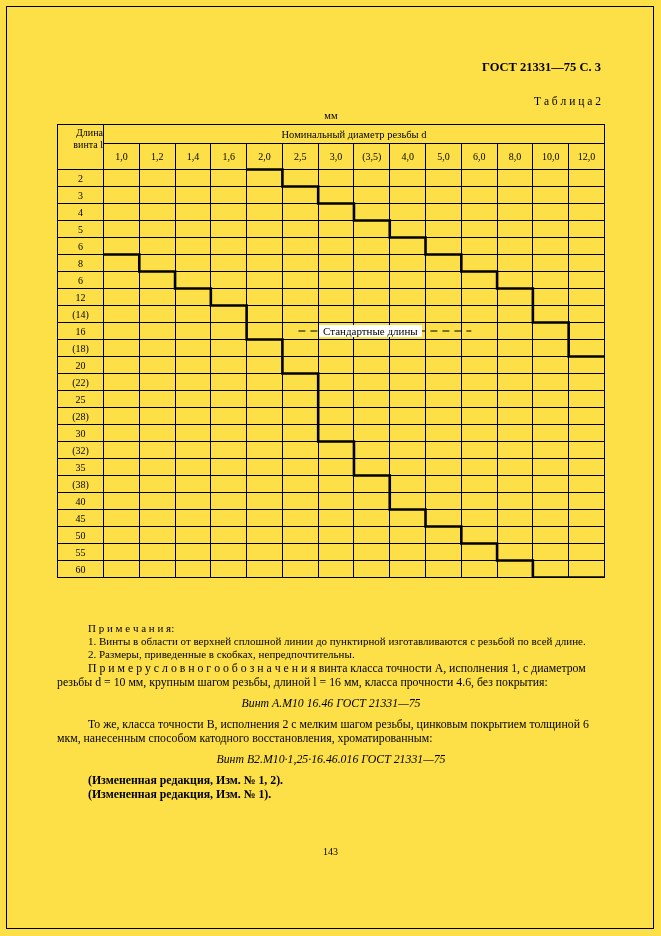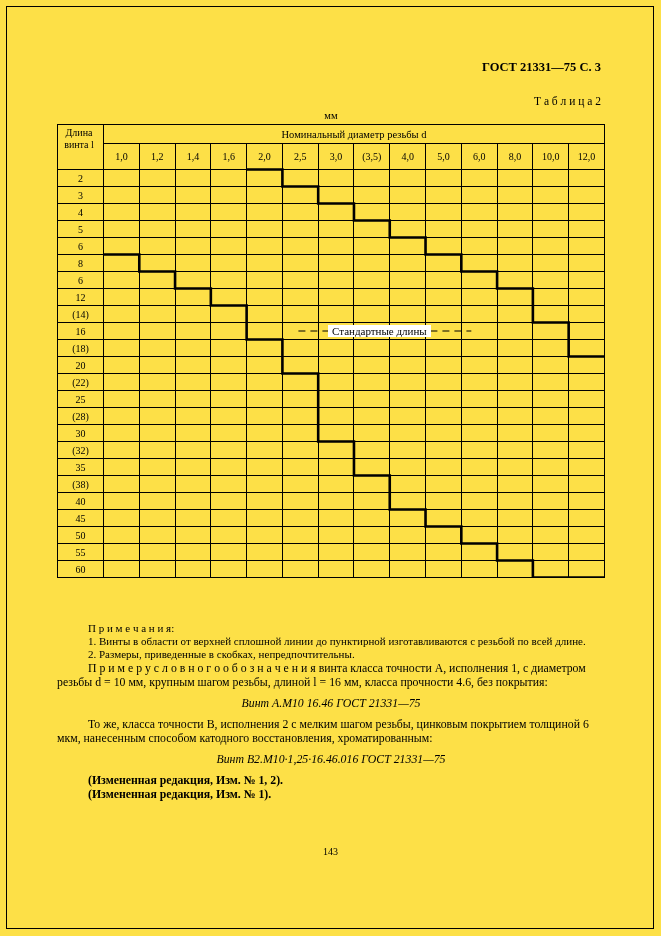--- a/index.html
+++ b/index.html
@@ -6,21 +6,21 @@
   html,body { background:#e8e8e8; }
   body { font-family:"Liberation Serif", serif; color:#000; }
   .page { position:relative; width:661px; height:936px; background:#fde047; overflow:hidden; margin:0 auto; }
   .page-frame { position:absolute; left:6px; top:6px; width:648px; height:923px; border:1px solid #000; pointer-events:none; }
   .doc-ref { position:absolute; top:60px; right:60px; font-weight:bold; font-size:12.5px; }
   .table-label { position:absolute; top:95px; right:60px; font-size:11.5px; }
   .units { position:absolute; top:110px; left:57px; width:548px; text-align:center; font-size:10.5px; }
   .table-wrap { position:absolute; left:57px; top:124px; width:548px; }
   table { border-collapse:collapse; table-layout:fixed; width:548px; font-size:10px; }
   th,td { border:1px solid #000; padding:0; text-align:center; font-weight:normal; vertical-align:middle; }
-  .lenh { font-size:10px; text-align:center; vertical-align:top; padding:2px 7px 0 4px; line-height:12px; }
+  .lenh { font-size:10px; text-align:right; vertical-align:top; padding:2px 0 0 4px; line-height:12px; }
   .diah { height:19px; font-size:10.5px; }
   .dval { height:26px; font-size:10px; }
   tbody td { height:17px; }
   td.len { font-size:10px; }
   .overlay { position:absolute; left:0; top:0; z-index:1; pointer-events:none; }
   .region-label { position:absolute; z-index:2; background:#fff; padding:0 4px; font-size:11px; white-space:nowrap; transform:translateY(-50%); }
   .textblock { position:absolute; left:57px; top:622px; width:548px; font-size:11.8px; line-height:14px; }
   .note-title, .note { font-size:11px; line-height:13px; margin-left:31px; white-space:nowrap; }
   .para { text-indent:31px; margin:0; }
   .para.first { }
@@ -484,21 +484,21 @@
             <td></td>
             <td></td>
             <td></td>
             <td></td>
             <td></td>
             <td></td>
             <td></td>
           </tr>
         </tbody>
       </table>
-    <div class="region-label" style="left: 271px; top: 207px; font-family: Liberation Serif, serif;">Стандартные длины</div>
+    <div class="region-label" style="left: 262px; top: 207px; font-family: Liberation Serif, serif;">Стандартные длины</div>
   <svg class="overlay" width="548" height="454">
         <path d="M 189.625 45.5 L 225.40625 45.5 L 225.40625 62.5 L 261.1875 62.5 L 261.1875 79.5 L 296.96875 79.5 L 296.96875 96.5 L 332.75 96.5 L 332.75 113.5 L 368.53125 113.5 L 368.53125 130.5 L 404.3125 130.5 L 404.3125 147.5 L 440.09375 147.5 L 440.09375 164.5 L 475.875 164.5 L 475.875 198.5 L 511.65625 198.5 L 511.65625 232.5 L 547.5 232.5" fill="none" stroke="#000" stroke-width="2.6"></path>
         <path d="M 46.5 130.5 L 82.28125 130.5 L 82.28125 147.5 L 118.0625 147.5 L 118.0625 164.5 L 153.84375 164.5 L 153.84375 181.5 L 189.625 181.5 L 189.625 215.5 L 225.40625 215.5 L 225.40625 249.5 L 261.1875 249.5 L 261.1875 317.5 L 296.96875 317.5 L 296.96875 351.5 L 332.75 351.5 L 332.75 385.5 L 368.53125 385.5 L 368.53125 402.5 L 404.3125 402.5 L 404.3125 419.5 L 440.09375 419.5 L 440.09375 436.5 L 475.875 436.5 L 475.875 453.5 L 511.65625 453.5 L 511.65625 453.5 L 547.5 453.5" fill="none" stroke="#000" stroke-width="2.6"></path>
         <path d="M 241.40625 207 L 414.3125 207" fill="none" stroke="#000" stroke-width="1" stroke-dasharray="7 5"></path>
       </svg>
     </div>
 
   <div class="textblock">
     <div class="note-title">П р и м е ч а н и я:</div>
     <div class="note">1. Винты в области от верхней сплошной линии до пунктирной изготавливаются с резьбой по всей длине.</div>

